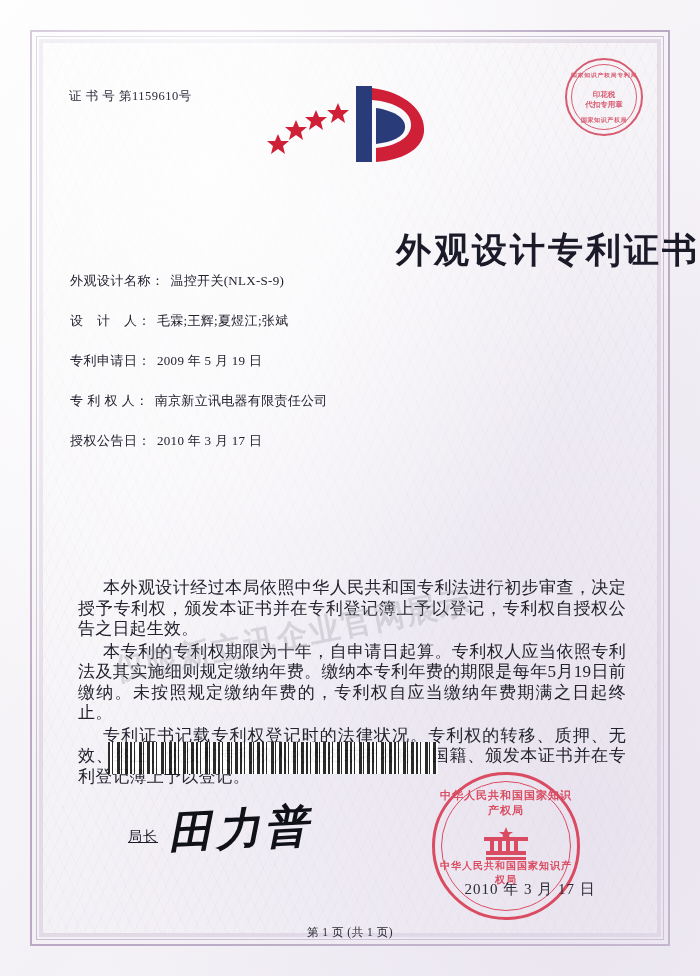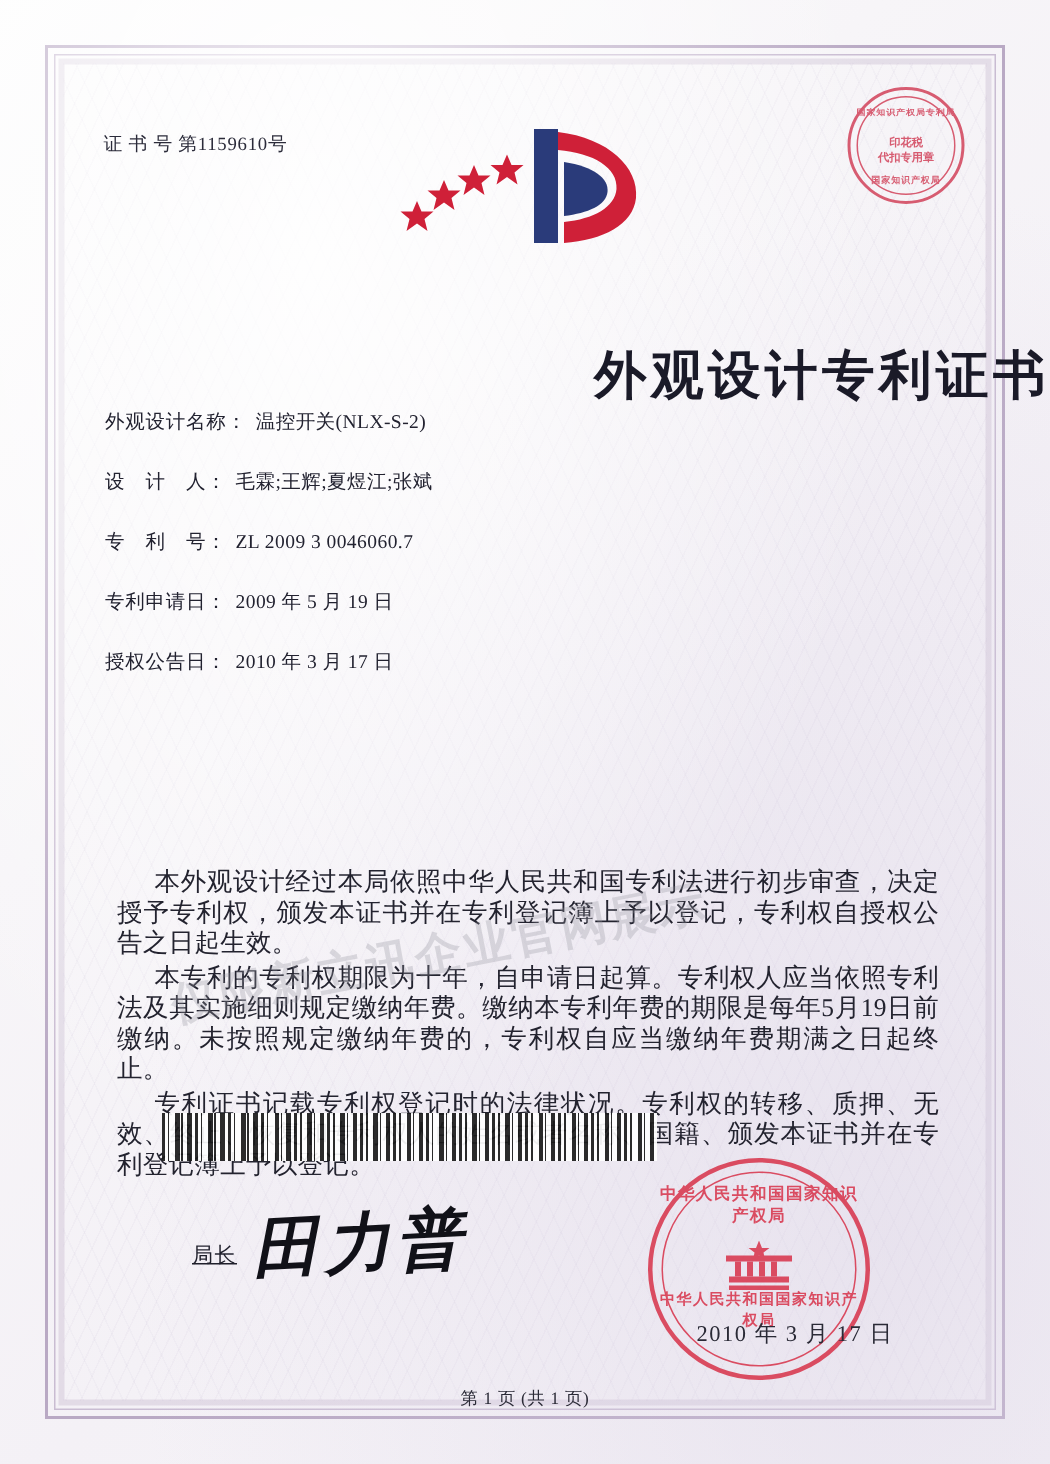--- a/index.html
+++ b/index.html
@@ -334,33 +334,33 @@
       <path d="M112 10 C146 14 166 34 164 54 C162 72 142 82 116 84 L116 70 C136 68 150 60 151 48 C152 34 136 24 112 22 Z" fill="#cf2038"></path>
       <path d="M116 30 C136 33 146 41 145 50 C144 59 132 64 116 66 Z" fill="#2a3b7a"></path>
     </svg>
   </div>
 
   <div class="title">外观设计专利证书</div>
 
   <div class="fields">
     <div class="field-row">
       <span class="field-label">外观设计名称：</span>
-      <span class="field-value">温控开关(NLX-S-2)</span>
+      <span class="field-value">温控开关(NLX-S-9)</span>
     </div>
     <div class="field-row">
       <span class="field-label">设　计　人：</span>
       <span class="field-value">毛霖;王辉;夏煜江;张斌</span>
     </div>
     <div class="field-row">
-      <span class="field-label">专　利　号：</span>
-      <span class="field-value">ZL 2009 3 0046060.7</span>
-    </div>
-    <div class="field-row">
       <span class="field-label">专利申请日：</span>
       <span class="field-value">2009 年 5 月 19 日</span>
+    </div>
+    <div class="field-row">
+      <span class="field-label">专 利 权 人：</span>
+      <span class="field-value">南京新立讯电器有限责任公司</span>
     </div>
     <div class="field-row">
       <span class="field-label">授权公告日：</span>
       <span class="field-value">2010 年 3 月 17 日</span>
     </div>
   </div>
 
   <div class="body-text">
     <p>本外观设计经过本局依照中华人民共和国专利法进行初步审查，决定授予专利权，颁发本证书并在专利登记簿上予以登记，专利权自授权公告之日起生效。</p>
     <p>本专利的专利权期限为十年，自申请日起算。专利权人应当依照专利法及其实施细则规定缴纳年费。缴纳本专利年费的期限是每年5月19日前缴纳。未按照规定缴纳年费的，专利权自应当缴纳年费期满之日起终止。</p>

